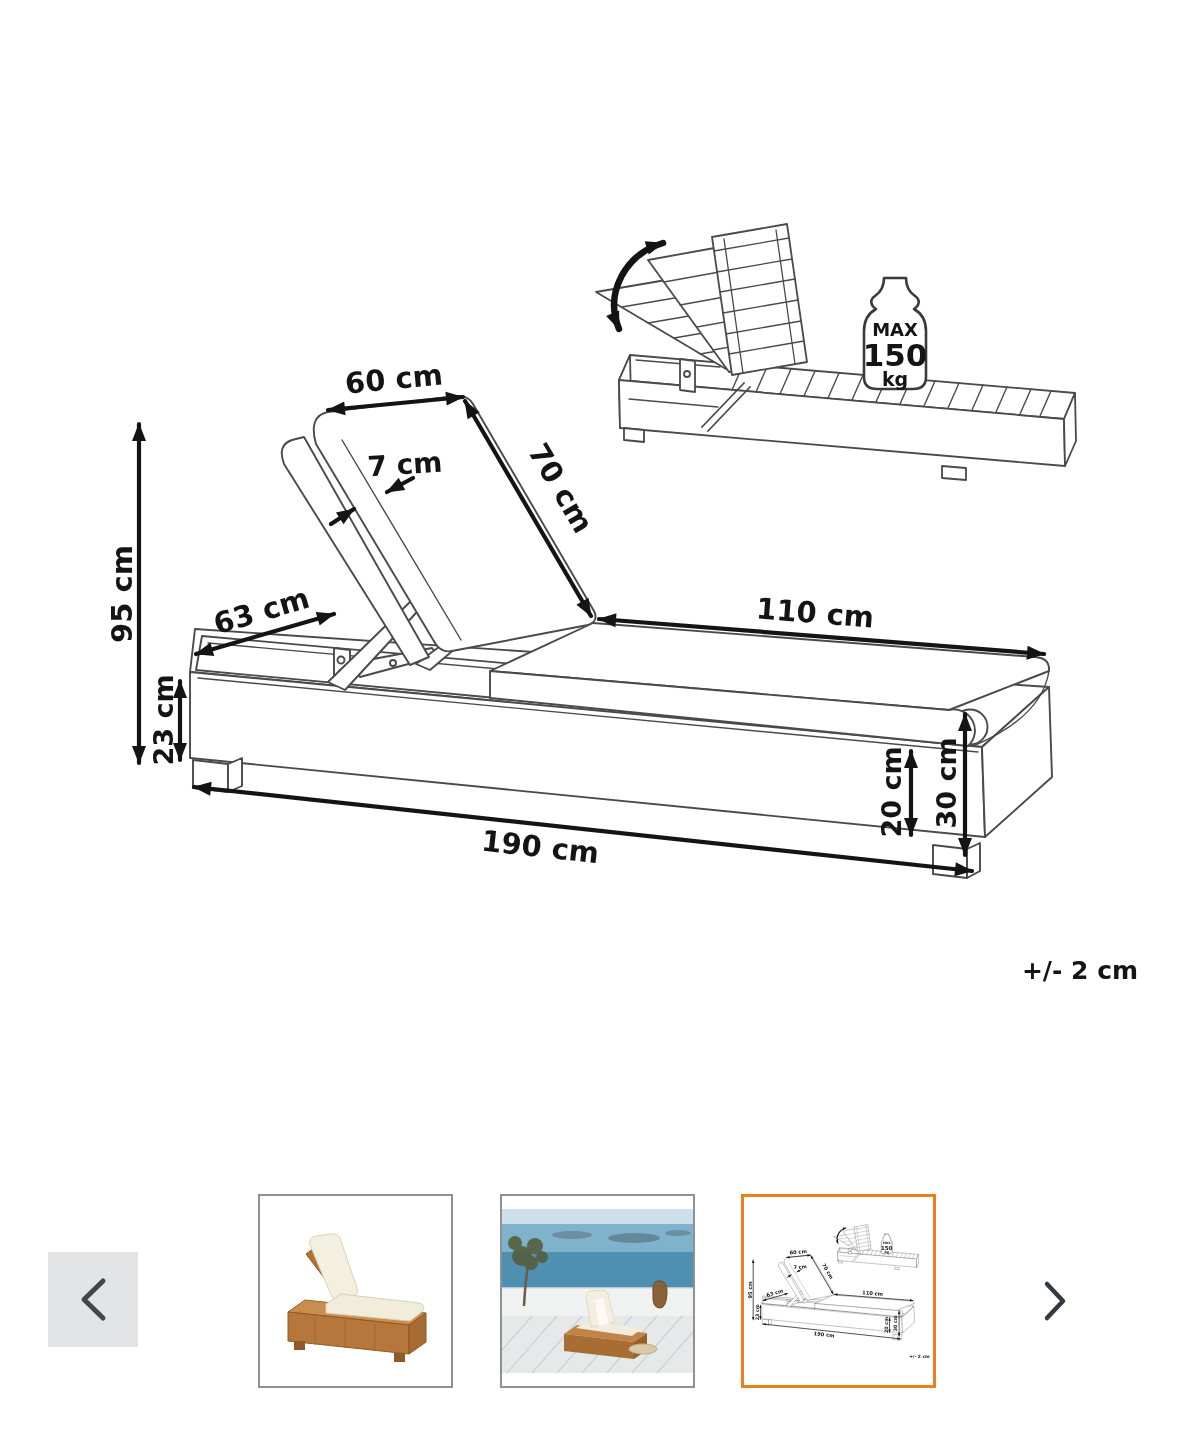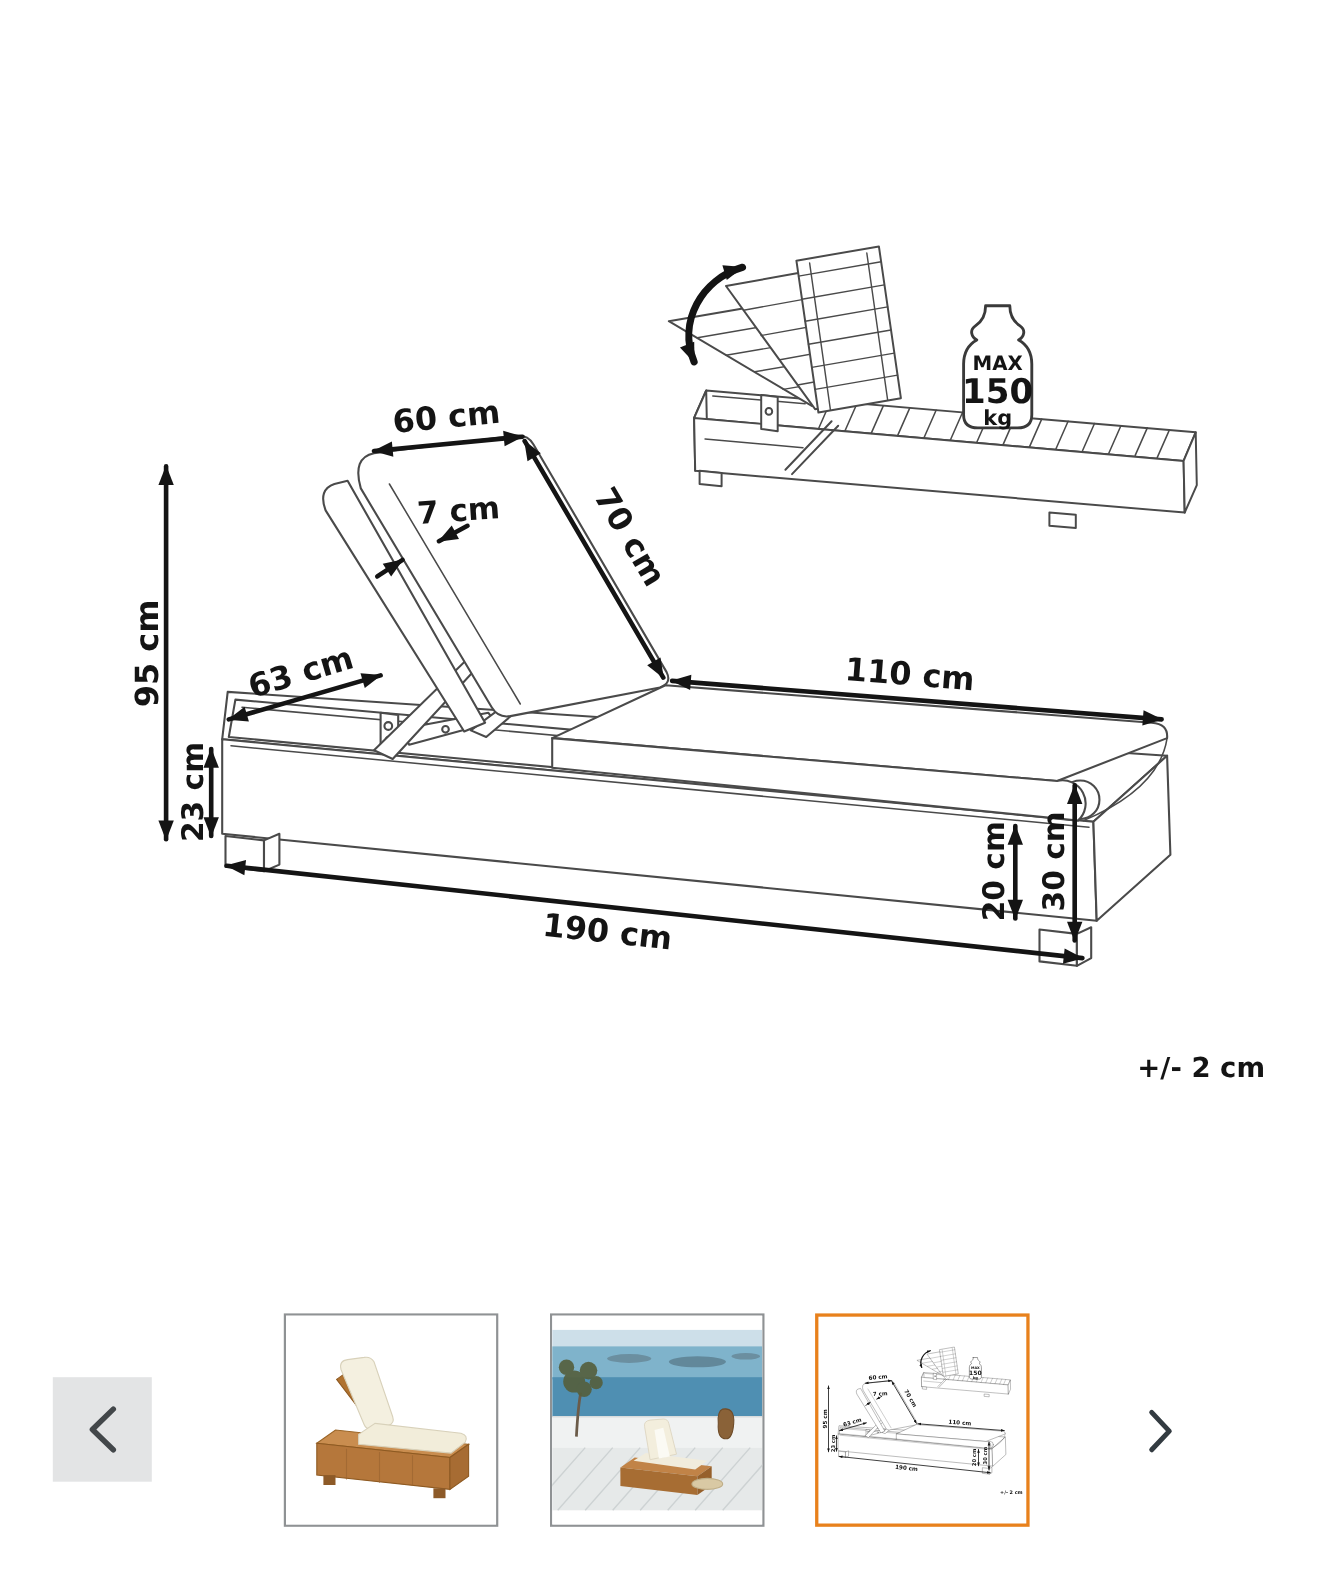--- a/index.html
+++ b/index.html
@@ -1,18 +1,18 @@
 <!DOCTYPE html>
 <html><head>
 <meta charset="utf-8">
 <style>
   html,body{margin:0;padding:0;background:#fff;}
   .page{position:relative;width:1197px;height:1440px;background:#ffffff;overflow:hidden;
         font-family:"DejaVu Sans",sans-serif;}
-  .stage{position:absolute;left:16px;top:0;width:1078px;height:1050px;padding-left:28px;}
+  .stage{position:absolute;left:4px;top:0;width:1078px;height:1050px;padding-left:28px;}
   .stage svg{display:block;}
   .dims text{font-family:"DejaVu Sans",sans-serif;font-weight:700;fill:#141414;}
   .carousel-btn{position:absolute;display:flex;align-items:center;justify-content:center;
         border:none;padding:0;margin:0;cursor:pointer;background:transparent;}
   .prev{left:48px;top:1252px;width:90px;height:95px;background:#e3e4e5;}
   .next{left:1034px;top:1278px;width:40px;height:46px;background:transparent;}
   .thumb{position:absolute;top:1194px;width:195px;height:194px;box-sizing:border-box;
         border:2px solid #8f9294;background:#fff;cursor:pointer;}
   .thumb svg{width:100%;height:100%;display:block;}
   .thumb.t1{left:258px;}

